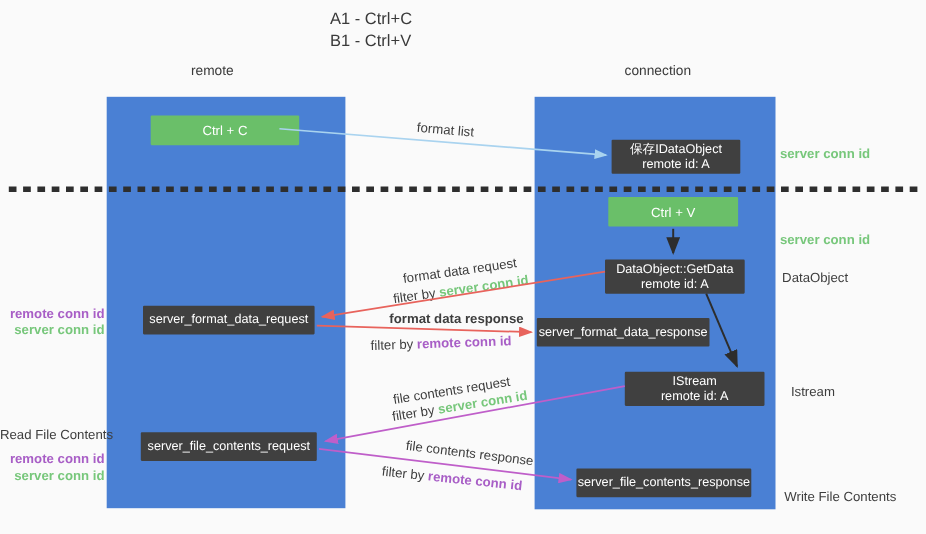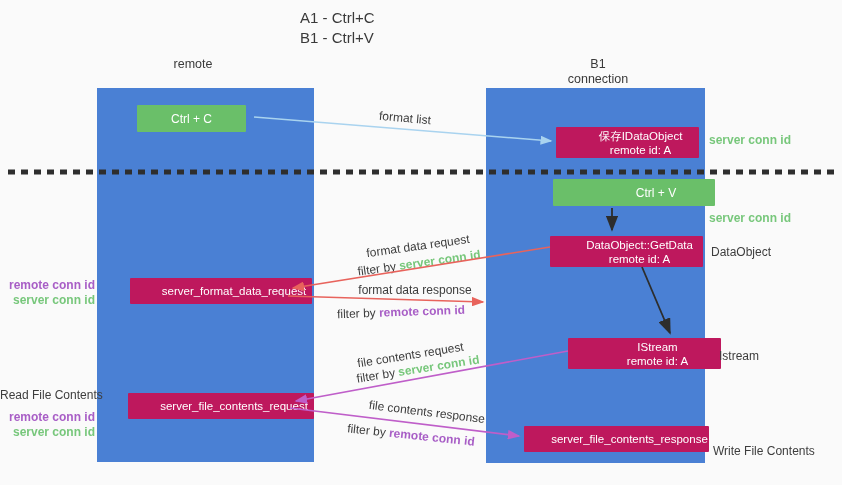--- a/index.html
+++ b/index.html
@@ -10,21 +10,21 @@
   .abs{position:absolute;}
   .title{left:300px;top:8px;width:220px;text-align:left;font-size:15px;line-height:20px;color:#3a3a3a;}
   .colhead{top:57px;width:210px;text-align:center;font-size:12.5px;line-height:15px;color:#3a3a3a;}
   .lifeline{background:#4a80d4;}
   .node{
     display:flex;flex-direction:column;align-items:center;justify-content:center;
     color:#ffffff;font-size:12px;line-height:14px;text-align:center;border-radius:1px;
   }
   .node.small{font-size:11.5px;}
   .green-node{background:#6abf69;}
-  .orange-node{background:#be185d;padding-left:26px;}
+  .orange-node{background:#404040;}
   .ann{font-size:12px;line-height:14px;text-align:center;color:#3d3d3d;white-space:nowrap;}
   .lg{color:#77c77b;font-weight:bold;}
   .lp{color:#a85ec6;font-weight:bold;}
   .sidelabel{font-size:12px;line-height:15px;white-space:nowrap;}
   .sidelabel.right-align{left:0;width:95px;text-align:right;}
   .bold{font-weight:bold;}
   svg.overlay{position:absolute;left:0;top:0;pointer-events:none;}
 </style>
 </head>
 <body>
@@ -33,43 +33,43 @@
 
   <div class="abs title">
     <div>A1 - Ctrl+C</div>
     <div>B1 - Ctrl+V</div>
   </div>
 
   <div class="abs colhead" style="left:88px;">
     <div>remote</div>
   </div>
   <div class="abs colhead" style="left:493px;">
-    <div>B1</div>
     <div>connection</div>
   </div>
 
   <div class="abs lifeline" style="left:97px;top:88px;width:217px;height:374px;"></div>
   <div class="abs lifeline" style="left:486px;top:88px;width:219px;height:375px;"></div>
 
-  <div class="abs node green-node" style="left:137px;top:105px;width:109px;height:27px;">Ctrl + C</div>
+  <div class="abs node green-node" style="left:137px;top:105px;width:135px;height:27px;">Ctrl + C</div>
 
   <div class="abs node orange-node small" style="left:556px;top:127px;width:117px;height:31px;">
     <div>保存IDataObject</div>
     <div>remote id: A</div>
   </div>
 
-  <div class="abs node green-node" style="left:553px;top:179px;width:118px;height:27px;padding-left:44px;">Ctrl + V</div>
+  <div class="abs node green-node" style="left:553px;top:179px;width:118px;height:27px;">Ctrl + V</div>
 
   <div class="abs node orange-node small" style="left:550px;top:236px;width:127px;height:31px;">
     <div>DataObject::GetData</div>
     <div>remote id: A</div>
   </div>
 
   <div class="abs node orange-node small" style="left:130px;top:278px;width:156px;height:26px;">server_format_data_request</div>
 
+  <div class="abs node orange-node small" style="left:488px;top:289px;width:157px;height:26px;">server_format_data_response</div>
 
   <div class="abs node orange-node small" style="left:568px;top:338px;width:127px;height:31px;">
     <div>IStream</div>
     <div>remote id: A</div>
   </div>
 
   <div class="abs node orange-node small" style="left:128px;top:393px;width:160px;height:26px;">server_file_contents_request</div>
 
   <div class="abs node orange-node small" style="left:524px;top:426px;width:159px;height:26px;">server_file_contents_response</div>
 
@@ -87,21 +87,21 @@
 
   <div class="abs ann" style="left:370px;top:111px;width:70px;transform:rotate(5deg);">format list</div>
 
   <div class="abs ann" style="left:358px;top:239px;width:120px;transform:rotate(-8deg);">format data request</div>
 
   <div class="abs ann" style="left:349px;top:256px;width:140px;transform:rotate(-8deg);">
     <span>filter by</span>
     <span class="lg">server conn id</span>
   </div>
 
-  <div class="abs ann" style="left:350px;top:283px;width:130px;">format data response</div>
+  <div class="abs ann" style="left:350px;top:283px;width:130px;font-weight:bold;">format data response</div>
 
   <div class="abs ann" style="left:331px;top:305px;width:140px;transform:rotate(-2deg);">
     <span>filter by</span>
     <span class="lp">remote conn id</span>
   </div>
 
   <div class="abs ann" style="left:353px;top:348px;width:115px;transform:rotate(-9deg);">file contents request</div>
 
   <div class="abs ann" style="left:348px;top:362px;width:140px;transform:rotate(-9deg);">
     <span>filter by</span>

